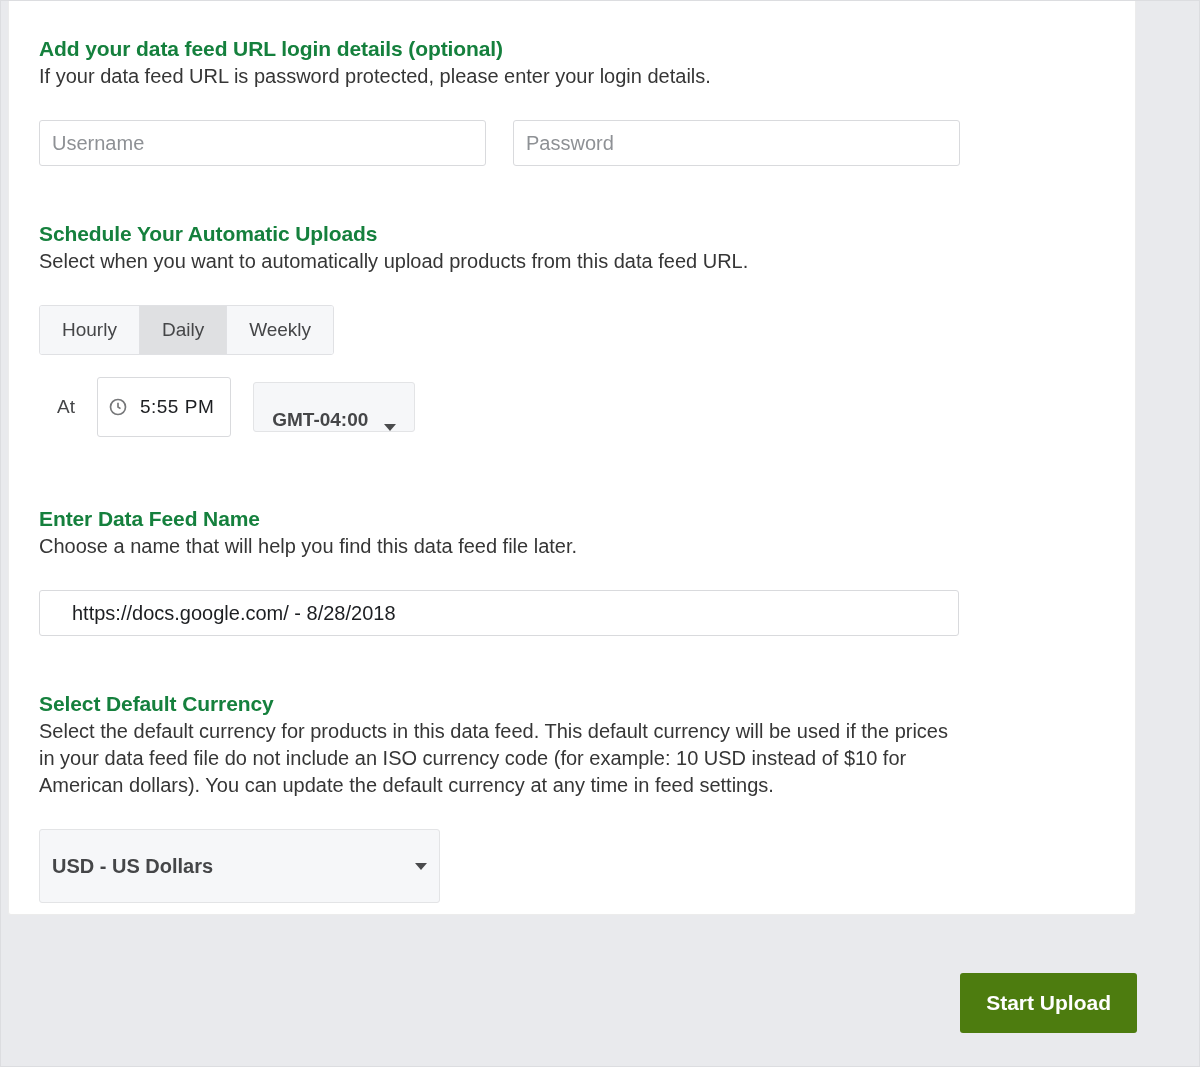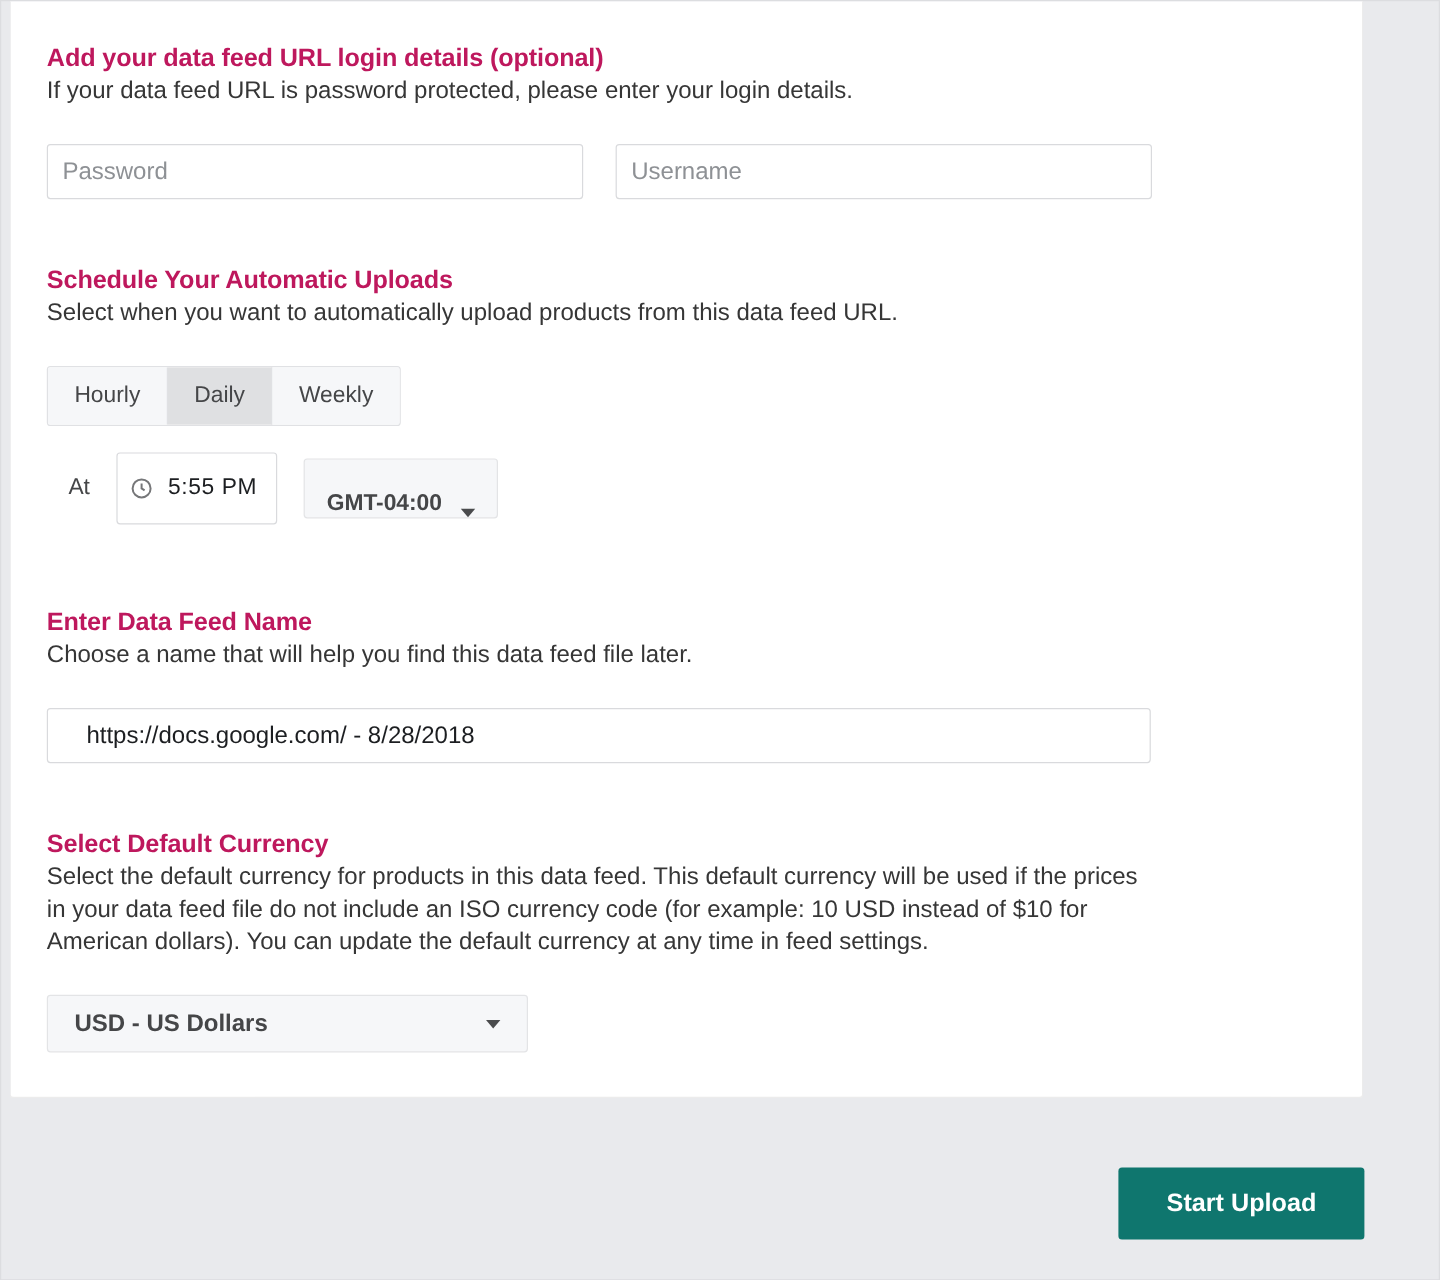--- a/index.html
+++ b/index.html
@@ -24,21 +24,21 @@
       border-bottom-left-radius: 3px;
       border-bottom-right-radius: 3px;
       height: 914px;
     }
     .section {
       margin-bottom: 56px;
     }
     .section-title {
       font-size: 21px;
       font-weight: 700;
-      color: #be185d;
+      color: #15803d;
       letter-spacing: -0.1px;
     }
     .section-desc {
       font-size: 20px;
       color: #363636;
       margin-top: 2px;
       line-height: 1.35;
     }
     .input-row {
       display: flex;
@@ -136,63 +136,63 @@
       cursor: pointer;
     }
     .caret {
       width: 0;
       height: 0;
       border-left: 6px solid transparent;
       border-right: 6px solid transparent;
       border-top: 7px solid #4a4b4d;
     }
     .currency-select {
-      height: 48px;
+      height: 74px;
       width: 401px;
       border: 1px solid #e3e4e6;
       background: #f6f7f9;
       border-radius: 3px;
       display: flex;
       align-items: center;
       justify-content: space-between;
-      padding: 0 22px;
+      padding: 0 12px;
       font-size: 20px;
       font-weight: 700;
       color: #454648;
       margin-top: 30px;
       cursor: pointer;
     }
     .footer {
       position: absolute;
       bottom: 34px;
       right: 63px;
     }
     .primary-btn {
-      background: #0f766e;
+      background: #4d7c0f;
       color: #fff;
       font-size: 21px;
       font-weight: 700;
-      padding: 0 40px;
+      padding: 0 26px;
       height: 60px;
       border: none;
       border-radius: 3px;
       cursor: pointer;
     }
   </style>
 </head>
 <body>
 
 <div class="card">
 
   <div class="section">
     <div class="section-title">Add your data feed URL login details (optional)</div>
     <div class="section-desc">If your data feed URL is password protected, please enter your login details.</div>
     <div class="input-row">
+      <input type="text" class="text-input half" placeholder="Username" style="">
       <input type="text" class="text-input half" placeholder="Password" style="">
-      <input type="text" class="text-input half" placeholder="Username" style="">
     </div>
   </div>
 
   <div class="section" style="margin-bottom:70px;">
     <div class="section-title">Schedule Your Automatic Uploads</div>
     <div class="section-desc">Select when you want to automatically upload products from this data feed URL.</div>
     <div class="segmented">
       <div class="segment">Hourly</div>
       <div class="segment selected">Daily</div>
       <div class="segment">Weekly</div>

